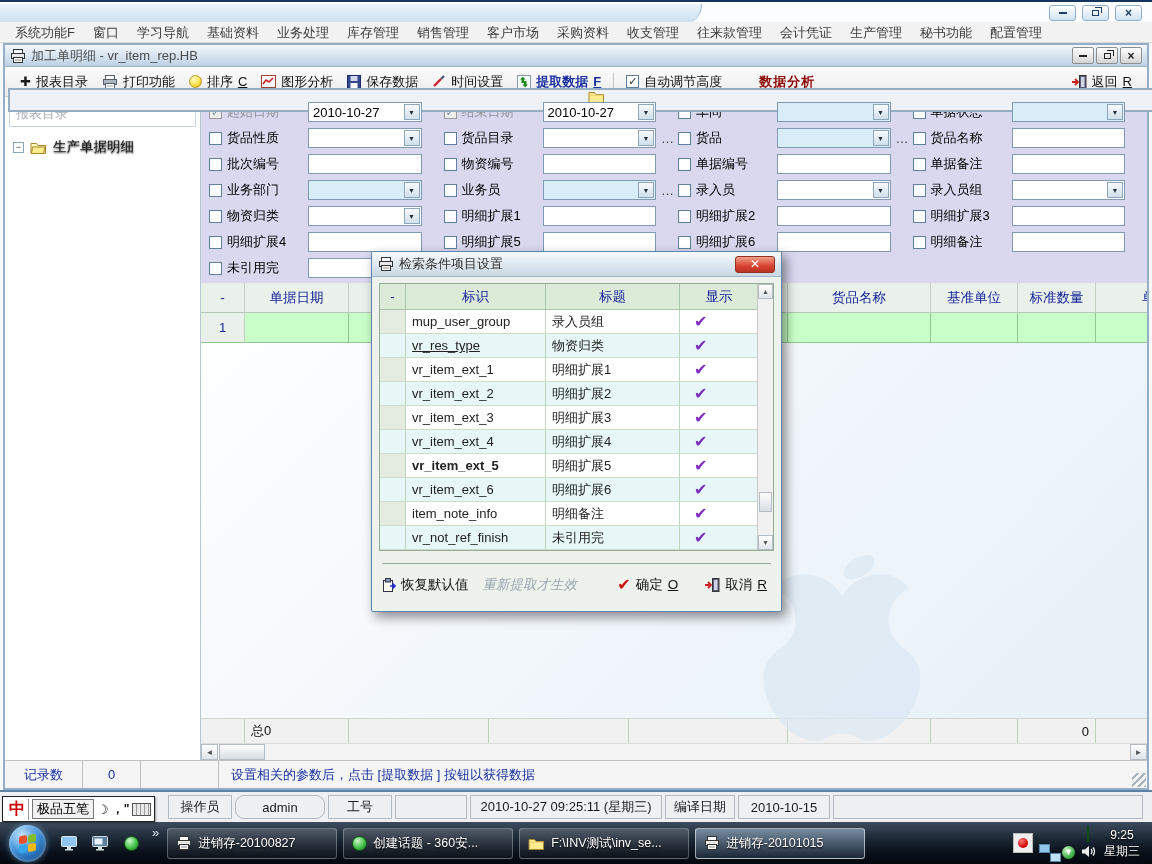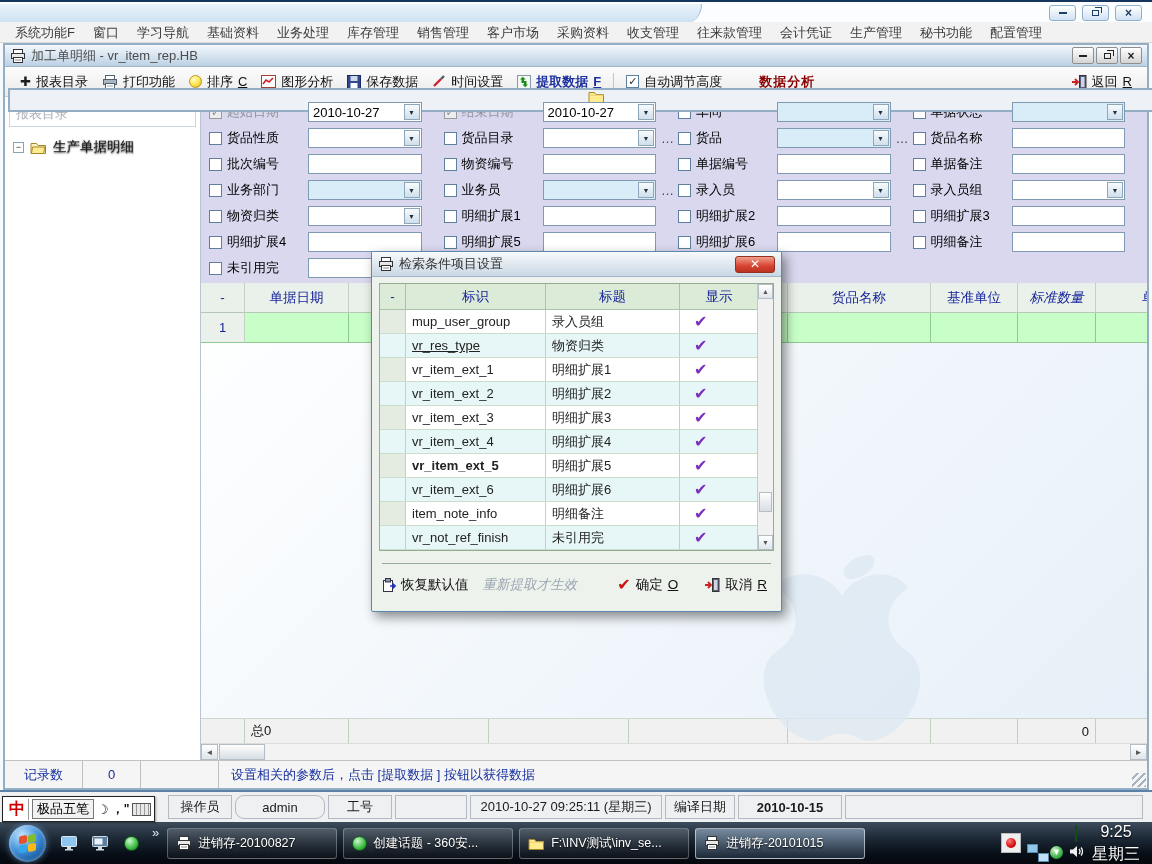--- a/index.html
+++ b/index.html
@@ -129,21 +129,21 @@
 .qli{width:22px;height:22px;display:flex;align-items:center;justify-content:center}
 .overflow{color:#dfe8f2;font-size:13px;margin-right:8px;align-self:flex-start;padding-top:3px}
 .tasks{display:flex;gap:6px}
 .task{width:170px;height:31px;border:1px solid rgba(255,255,255,.28);border-radius:3px;background:linear-gradient(rgba(255,255,255,.16),rgba(255,255,255,.03));display:flex;align-items:center;gap:6px;padding:0 8px;font-size:12.5px}
 .task.active{background:linear-gradient(rgba(190,215,240,.5),rgba(120,160,200,.2));border-color:rgba(255,255,255,.55)}
 .tlabel{white-space:nowrap;overflow:hidden;text-overflow:ellipsis;text-shadow:0 1px 2px #000}
 .tray{margin-left:auto;display:flex;align-items:center;gap:8px;padding-right:12px}
 .tray-win{width:20px;height:20px;background:#efefef;border:1px solid #bbb;display:flex;align-items:center;justify-content:center}
 .media-dot{width:10px;height:10px;border-radius:50%;background:radial-gradient(circle at 35% 30%,#f77,#c00 70%)}
 .tray-grid{display:grid;grid-template-columns:repeat(3,17px);grid-auto-rows:17px;gap:2px;align-items:center;justify-items:center}
-.clock{font-size:16px;text-align:center;line-height:1.35;text-shadow:0 1px 2px #000}
+.clock{font-size:12px;text-align:center;line-height:1.35;text-shadow:0 1px 2px #000}
 
 
 .sh-face{width:13px;height:13px;border-radius:50%;background:radial-gradient(circle at 35% 30%,#bfe4ff,#2f8fe0 65%,#16538e)}
 .sh-pin{width:13px;height:13px;border-radius:3px;background:conic-gradient(#e34,#fb0,#4ce,#d4c,#e34)}
 .sh-shield{width:12px;height:14px;background:linear-gradient(#8ed04e,#1f7a24);border-radius:6px 6px 7px 7px/3px 3px 10px 10px;border:1px solid #0e4f12}
 .sh-net{position:relative;width:14px;height:12px}
 .sh-net::before,.sh-net::after{content:"";position:absolute;width:9px;height:7px;background:#bfe0f5;border:1px solid #5588aa}
 .sh-net::before{left:0;top:0}.sh-net::after{right:0;bottom:0;background:#8fc6ea}
 .sh-orb{width:13px;height:13px;border-radius:50%;background:radial-gradient(circle at 35% 30%,#c9f3c0,#3fb44a 60%,#1b6f22);display:flex;align-items:center;justify-content:center;color:#fff;font-size:9px;line-height:1}
 </style>
@@ -560,21 +560,21 @@
 
         <div class="grid-area">
           <div class="ghead" id="gridHead">
               <div class="gh" style="width: 44px;">-</div>
               <div class="gh" style="width: 104px;">单据日期</div>
               <div class="gh" style="width: 140px;">单据</div>
               <div class="gh" style="width: 140px;"></div>
               <div class="gh" style="width: 159px;"></div>
               <div class="gh" style="width: 143px;">货品名称</div>
               <div class="gh" style="width: 87px;">基准单位</div>
-              <div class="gh" style="width: 78px; font-style: italic;">标准数量</div>
+              <div class="gh" style="width: 78px;">标准数量</div>
               <div class="gh" style="width: 120px;">单价</div>
             </div>
           <div class="grow" id="gridRow">
               <div class="gc rowhead" style="width: 44px;">1</div>
               <div class="gc" style="width: 104px;"></div>
               <div class="gc" style="width: 140px;"></div>
               <div class="gc" style="width: 140px;"></div>
               <div class="gc" style="width: 159px;"></div>
               <div class="gc" style="width: 143px;"></div>
               <div class="gc" style="width: 87px;"></div>
@@ -767,21 +767,21 @@
       <span class="ime-punct">，"</span>
       <span class="ime-kb"></span>
     </div>
     <div id="statusSegs" style="display:flex;align-items:center;flex:1;margin-left:168px;margin-right:6px">
         <div class="seg" style="width: 64px;">操作员</div>
         <div class="seg" style="width: 90px; border-radius: 9px;">admin</div>
         <div class="seg" style="width: 64px;">工号</div>
         <div class="seg" style="width: 72px;"></div>
         <div class="seg" style="width: 192px;">2010-10-27 09:25:11 (星期三)</div>
         <div class="seg" style="width: 70px;">编译日期</div>
-        <div class="seg" style="width: 104px; font-weight: bold;">2010-10-15</div>
+        <div class="seg" style="width: 92px;">2010-10-15</div>
         <div class="seg" style="flex: 1 1 0%;"></div>
       </div>
   </div>
 
   <div class="taskbar">
     <div class="orb">
       <div class="flag">
         <span class="f-r"></span>
           <span class="f-g"></span>
           <span class="f-b"></span>

